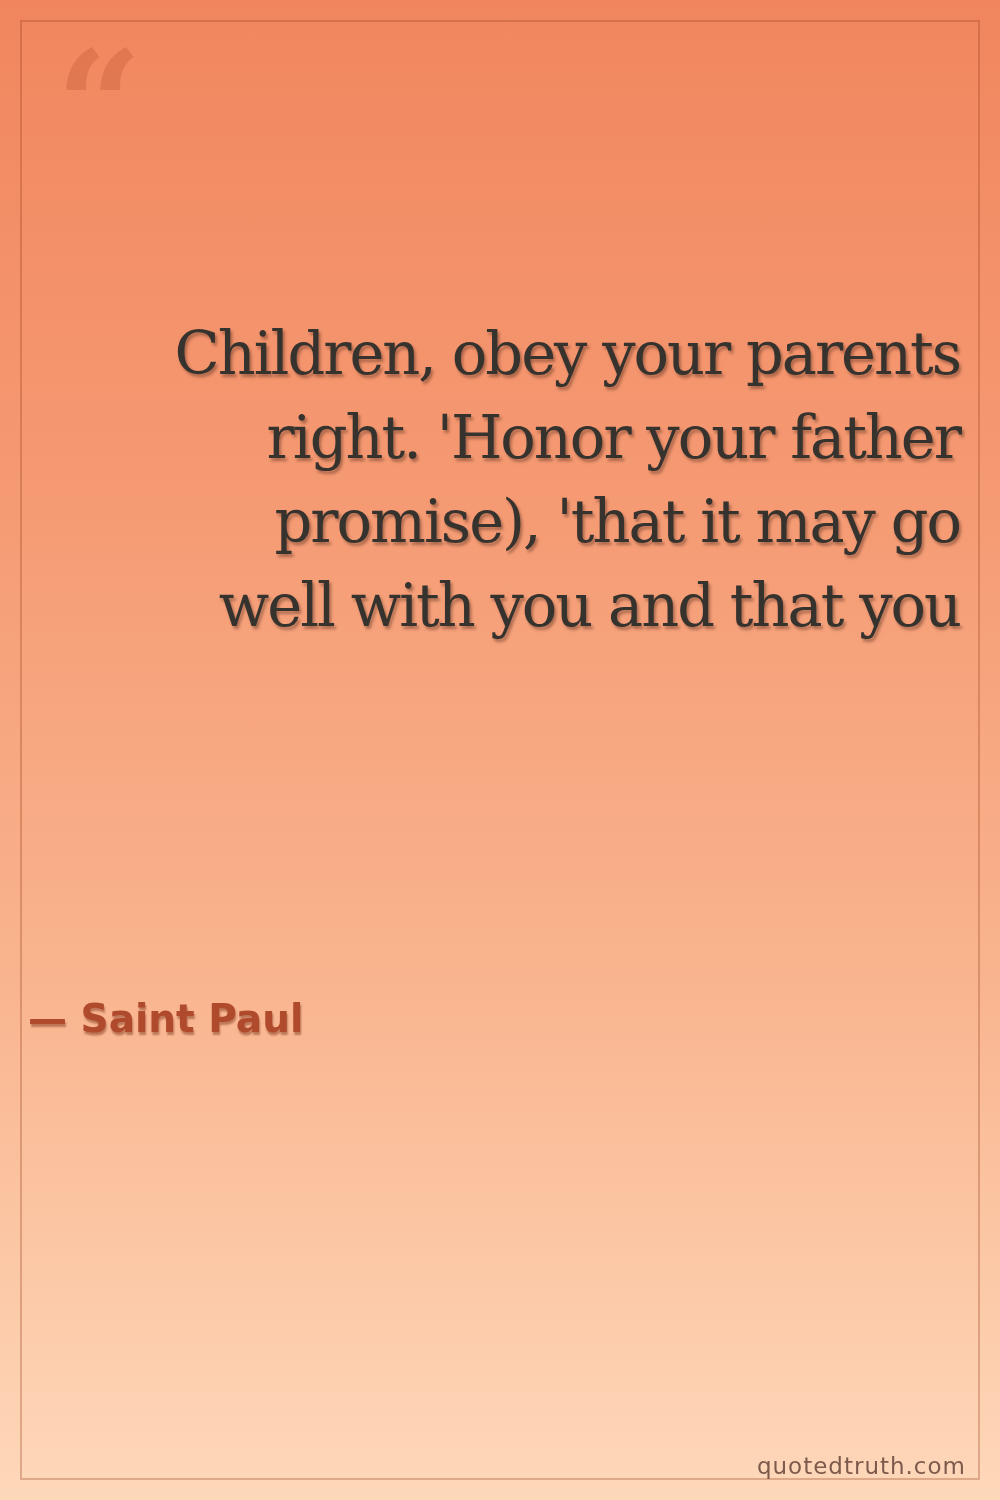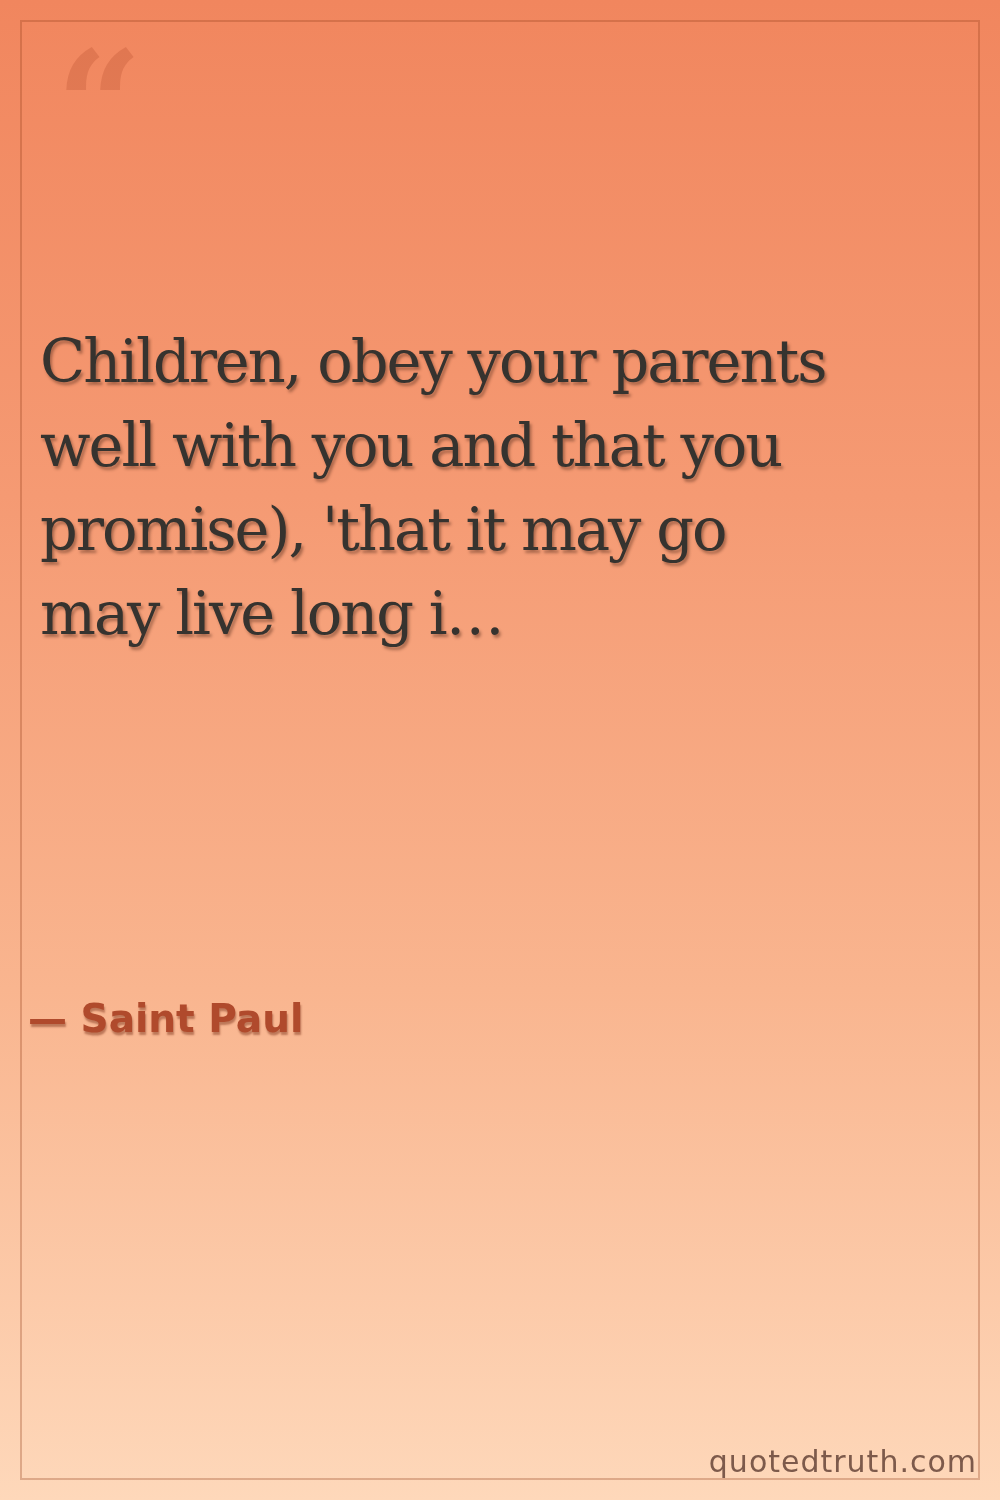--- a/index.html
+++ b/index.html
@@ -29,24 +29,24 @@
     left: 56px;
     font-family: "DejaVu Serif", serif;
     font-weight: bold;
     font-size: 150px;
     line-height: 1;
     color: rgba(150, 42, 18, 0.18);
     user-select: none;
   }
   .quote-block {
     position: absolute;
-    top: 320px;
+    top: 312px;
     left: 40px;
     right: 40px;
-    text-align: left;
+    text-align: right;
     font-family: "DejaVu Serif", serif;
     font-size: 59px;
     letter-spacing: -2px;
     line-height: 84px;
     color: #36332f;
     text-shadow: 2px 3px 3px rgba(82, 42, 26, 0.45);
   }
   .attribution {
     position: absolute;
     top: 996px;
@@ -55,41 +55,41 @@
     text-align: left;
     font-family: "DejaVu Sans", "Liberation Sans", sans-serif;
     font-weight: bold;
     font-size: 39px;
     color: #b04a2c;
     text-shadow: 1px 3px 2px rgba(115, 40, 18, 0.45);
     padding-left: 28px;
   }
   .watermark {
     position: absolute;
-    right: 23px;
+    right: 34px;
     bottom: 21px;
     font-family: "DejaVu Sans", "Liberation Sans", sans-serif;
-    font-size: 30px;
+    font-size: 23px;
     letter-spacing: 1px;
     color: #7d5a4b;
   }
 </style>
 </head>
 <body>
 
 <div class="card">
 
   <div class="border-frame"></div>
 
   <div class="big-quote">“</div>
 
   <div class="quote-block">
     <div>Children, obey your parents</div>
+    <div>right. 'Honor your father</div>
+    <div>promise), 'that it may go</div>
     <div>well with you and that you</div>
-    <div>promise), 'that it may go</div>
-    <div>may live long i…</div>
   </div>
 
   <div class="attribution">— Saint Paul</div>
 
   <div class="watermark">quotedtruth.com</div>
 
 </div>
 
 </body></html>

